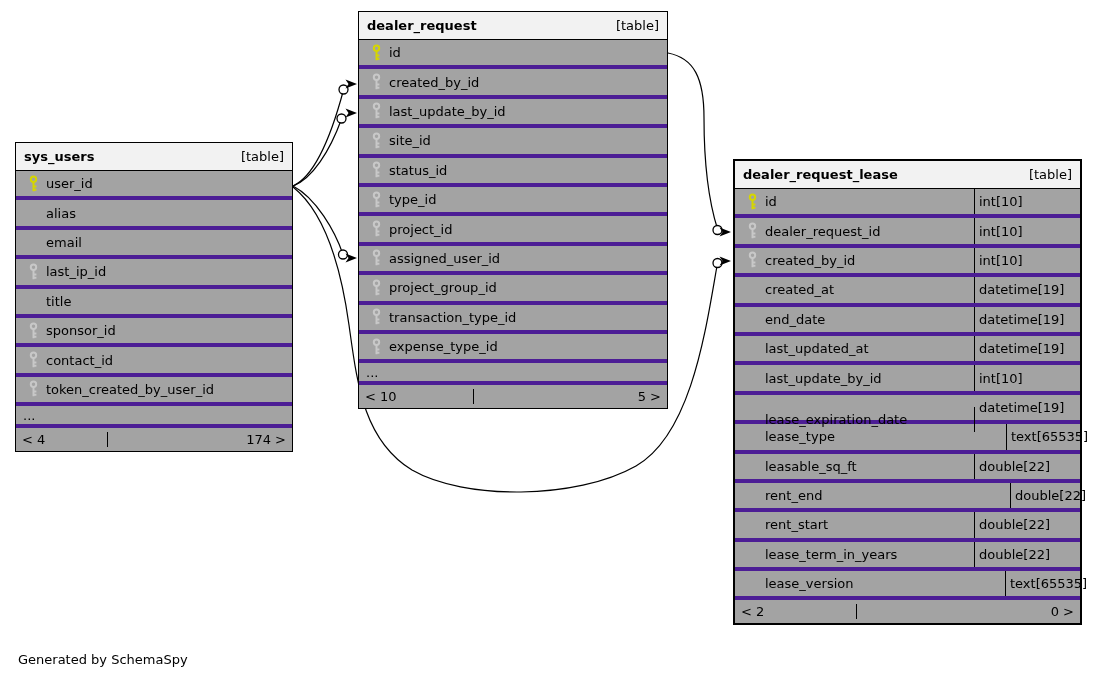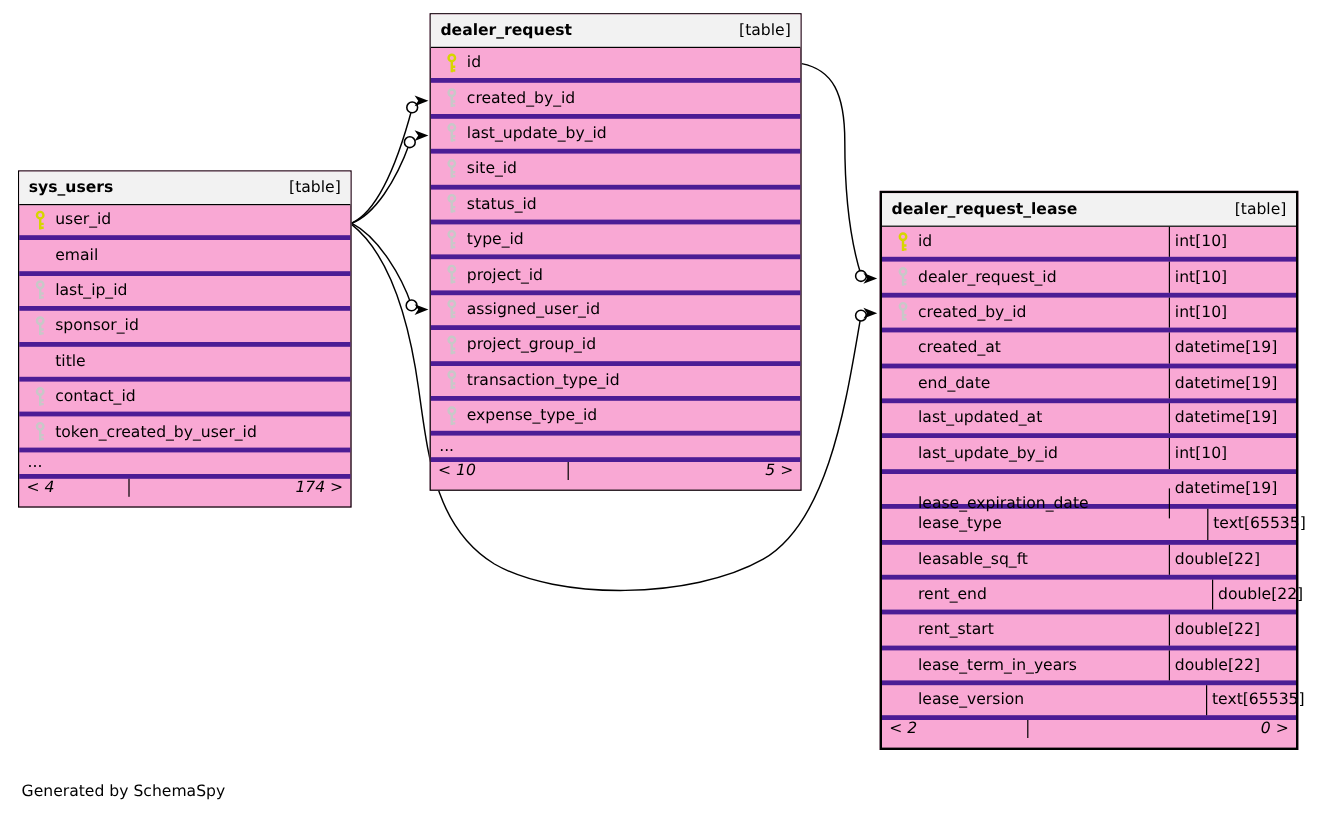--- a/index.html
+++ b/index.html
@@ -2,34 +2,34 @@
 <html><head>
 <meta charset="utf-8">
 <style>
   html,body{margin:0;padding:0;}
   body{
     width:1099px;height:681px;position:relative;background:#ffffff;
     font-family:"DejaVu Sans","Liberation Sans",sans-serif;
     font-size:13px;color:#000;overflow:hidden;
   }
   #wires{position:absolute;left:0;top:0;width:1099px;height:681px;}
-  .table{position:absolute;background:#f9a8d4;border:1px solid #000;box-sizing:border-box;}
+  .table{position:absolute;background:#a3a3a3;border:1px solid #000;box-sizing:border-box;}
   .table.thick{border-width:2px;}
   .t-header{height:28px;background:#f2f2f2;border-bottom:1px solid #000;
     display:flex;align-items:center;justify-content:space-between;padding:0 8px;box-sizing:border-box;}
   .t-title{font-weight:bold;}
   .t-badge{font-weight:normal;}
   .t-row{height:29.4px;box-sizing:border-box;border-bottom:4px solid #4c1d95;
     display:flex;align-items:center;}
   .t-row.ellipsis{height:22px;padding-left:7px;}
   .iconcell{width:22px;display:flex;justify-content:center;align-items:center;flex:none;padding-left:6px;box-sizing:content-box;}
   .cname{flex:1;white-space:nowrap;padding-left:2px;}
   .namecell{display:flex;align-items:center;height:100%;flex:none;border-right:1px solid #000;box-sizing:border-box;}
   .ctype{padding-left:4px;white-space:nowrap;}
-  .t-footer{height:23px;display:flex;align-items:flex-start;box-sizing:border-box;font-style:italic;}
+  .t-footer{height:23px;display:flex;align-items:center;box-sizing:border-box;}
   .t-fcell{display:flex;align-items:center;box-sizing:border-box;}
   .t-fcell.sep{border-right:1px solid #000;}
   .t-fcell.left{padding-left:6px;}
   .t-fcell.right{justify-content:flex-end;padding-right:6px;flex:1;}
   .credit{position:absolute;left:18px;top:652px;text-align:center;}
 </style>
 </head>
 <body>
 
 <svg id="wires" viewBox="0 0 1099 681" xmlns="http://www.w3.org/2000/svg">
@@ -66,43 +66,47 @@
         <span class="iconcell">
           <svg width="11" height="18" viewBox="0 0 11 18">
             <circle cx="5.5" cy="4.3" r="2.7" fill="none" stroke="#d6d600" stroke-width="2"></circle>
             <path d="M5.5 7 V16.2 M5.5 11.6 H8.4 M5.5 14.8 H8.4" fill="none" stroke="#d6d600" stroke-width="2"></path>
           </svg>
         </span>
         <span class="cname">user_id</span>
       </div>
       <div class="t-row">
         <span class="iconcell"></span>
+        <span class="cname">alias</span>
+      </div>
+      <div class="t-row">
+        <span class="iconcell"></span>
         <span class="cname">email</span>
       </div>
       <div class="t-row">
         <span class="iconcell">
           <svg width="11" height="18" viewBox="0 0 11 18">
             <circle cx="5.5" cy="4.3" r="2.7" fill="none" stroke="#c8c8c8" stroke-width="2"></circle>
             <path d="M5.5 7 V16.2 M5.5 11.6 H8.4 M5.5 14.8 H8.4" fill="none" stroke="#c8c8c8" stroke-width="2"></path>
           </svg>
         </span>
         <span class="cname">last_ip_id</span>
-      </div>
-      <div class="t-row">
-        <span class="iconcell">
-          <svg width="11" height="18" viewBox="0 0 11 18">
-            <circle cx="5.5" cy="4.3" r="2.7" fill="none" stroke="#c8c8c8" stroke-width="2"></circle>
-            <path d="M5.5 7 V16.2 M5.5 11.6 H8.4 M5.5 14.8 H8.4" fill="none" stroke="#c8c8c8" stroke-width="2"></path>
-          </svg>
-        </span>
-        <span class="cname">sponsor_id</span>
       </div>
       <div class="t-row">
         <span class="iconcell"></span>
         <span class="cname">title</span>
+      </div>
+      <div class="t-row">
+        <span class="iconcell">
+          <svg width="11" height="18" viewBox="0 0 11 18">
+            <circle cx="5.5" cy="4.3" r="2.7" fill="none" stroke="#c8c8c8" stroke-width="2"></circle>
+            <path d="M5.5 7 V16.2 M5.5 11.6 H8.4 M5.5 14.8 H8.4" fill="none" stroke="#c8c8c8" stroke-width="2"></path>
+          </svg>
+        </span>
+        <span class="cname">sponsor_id</span>
       </div>
       <div class="t-row">
         <span class="iconcell">
           <svg width="11" height="18" viewBox="0 0 11 18">
             <circle cx="5.5" cy="4.3" r="2.7" fill="none" stroke="#c8c8c8" stroke-width="2"></circle>
             <path d="M5.5 7 V16.2 M5.5 11.6 H8.4 M5.5 14.8 H8.4" fill="none" stroke="#c8c8c8" stroke-width="2"></path>
           </svg>
         </span>
         <span class="cname">contact_id</span>
       </div>

